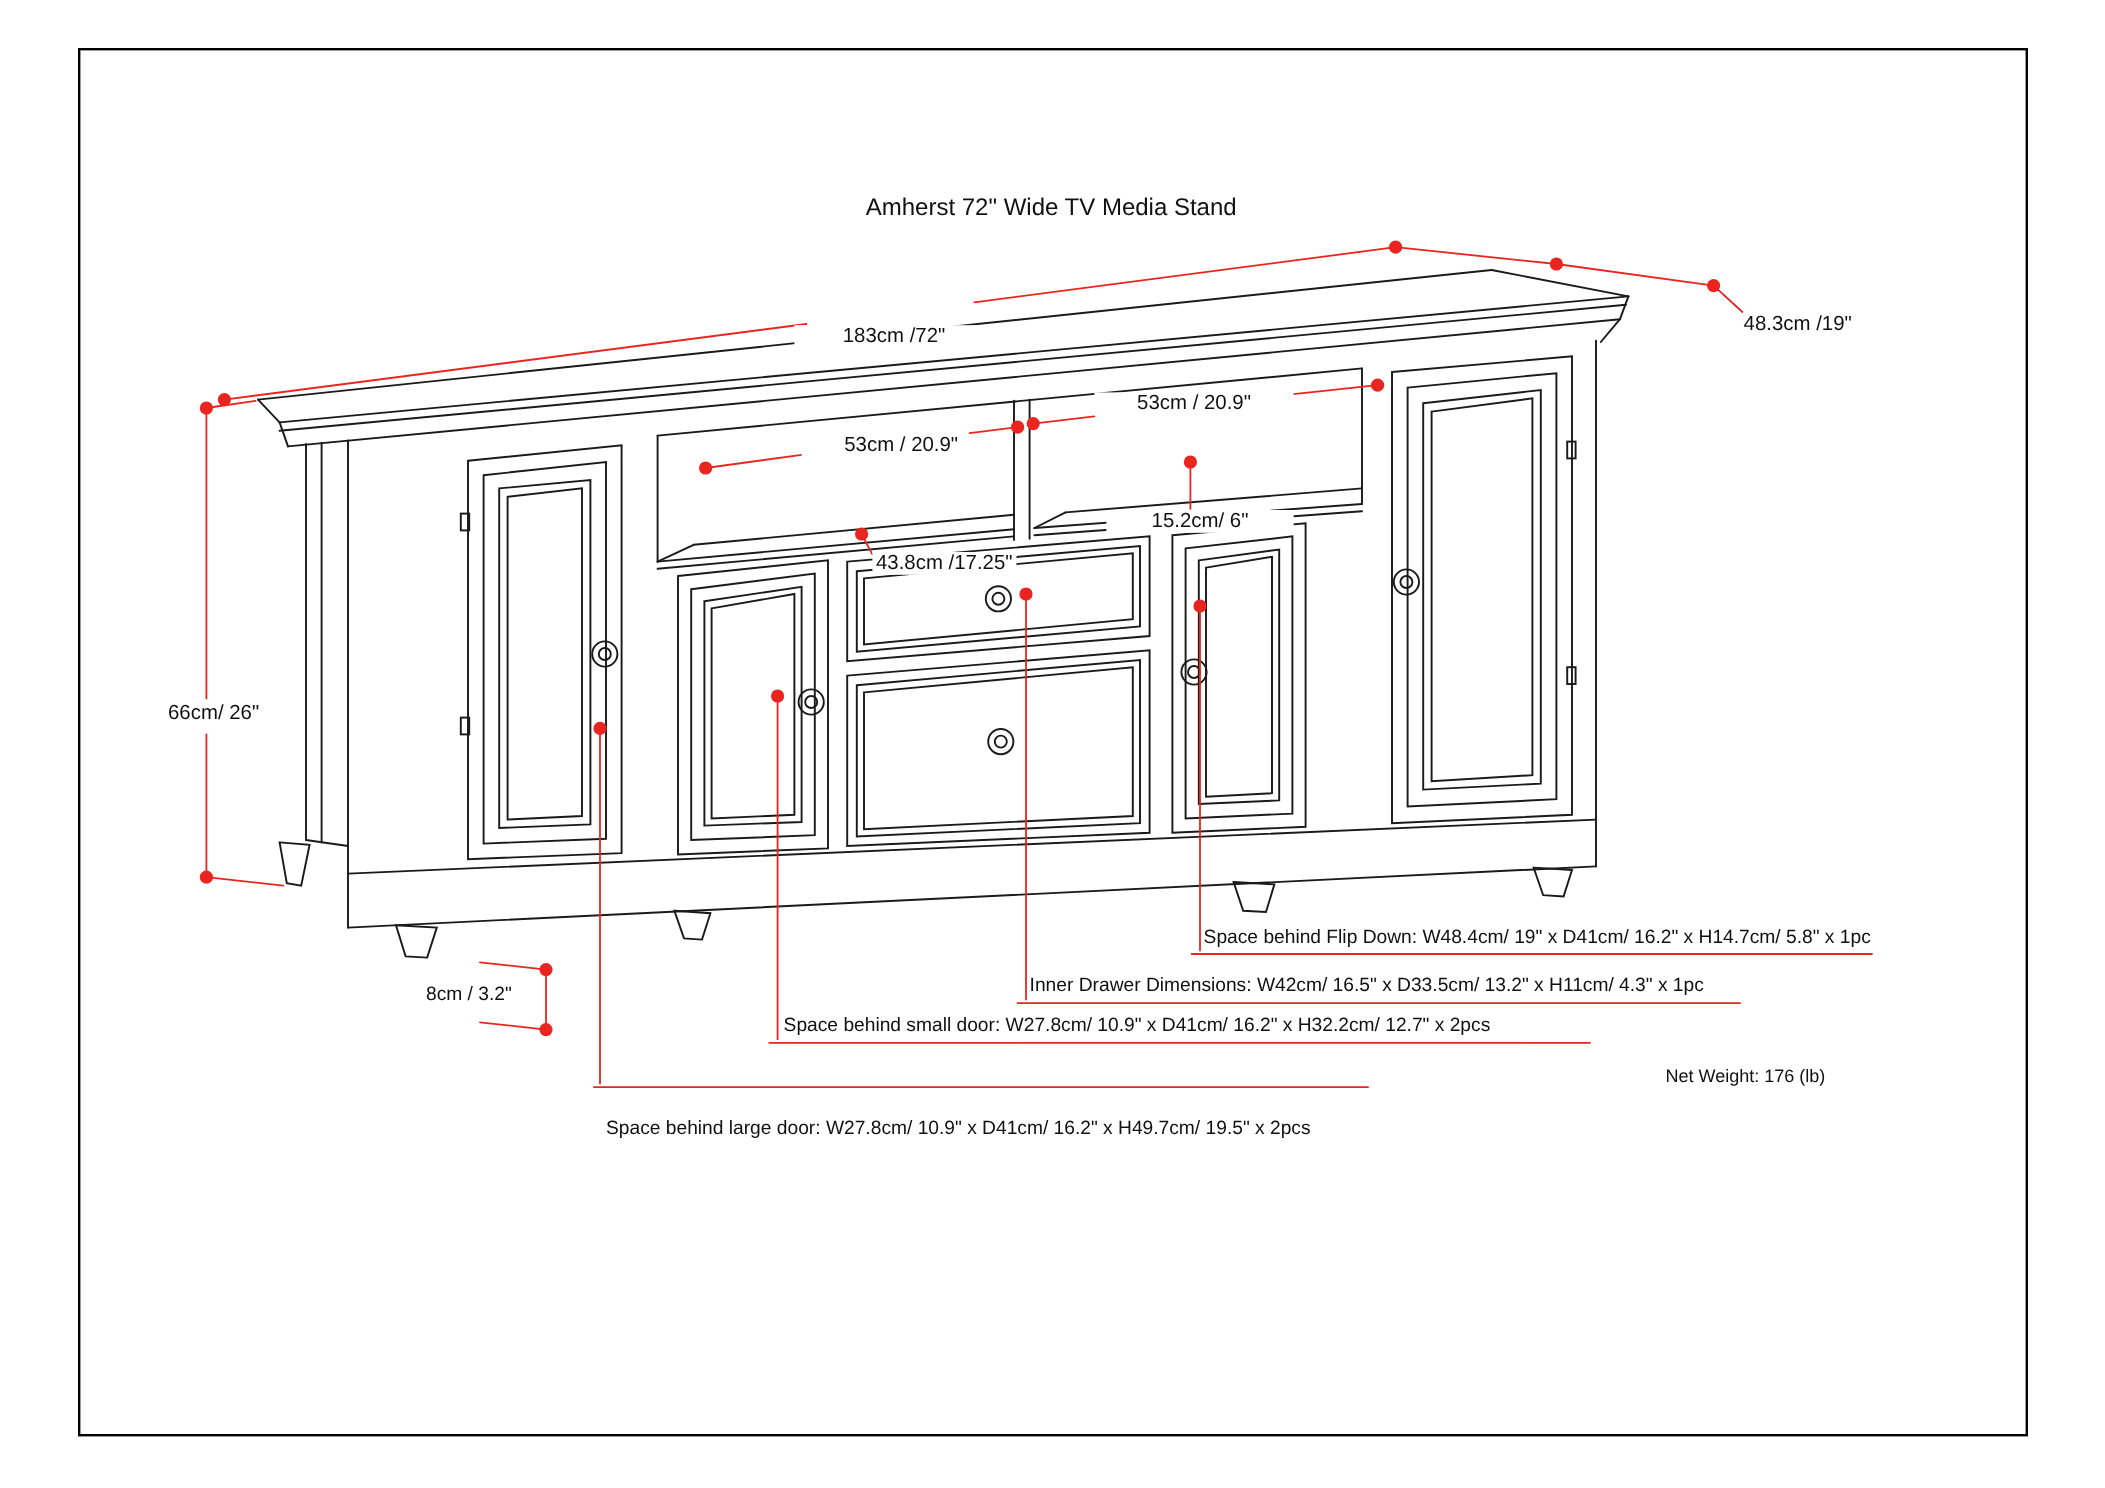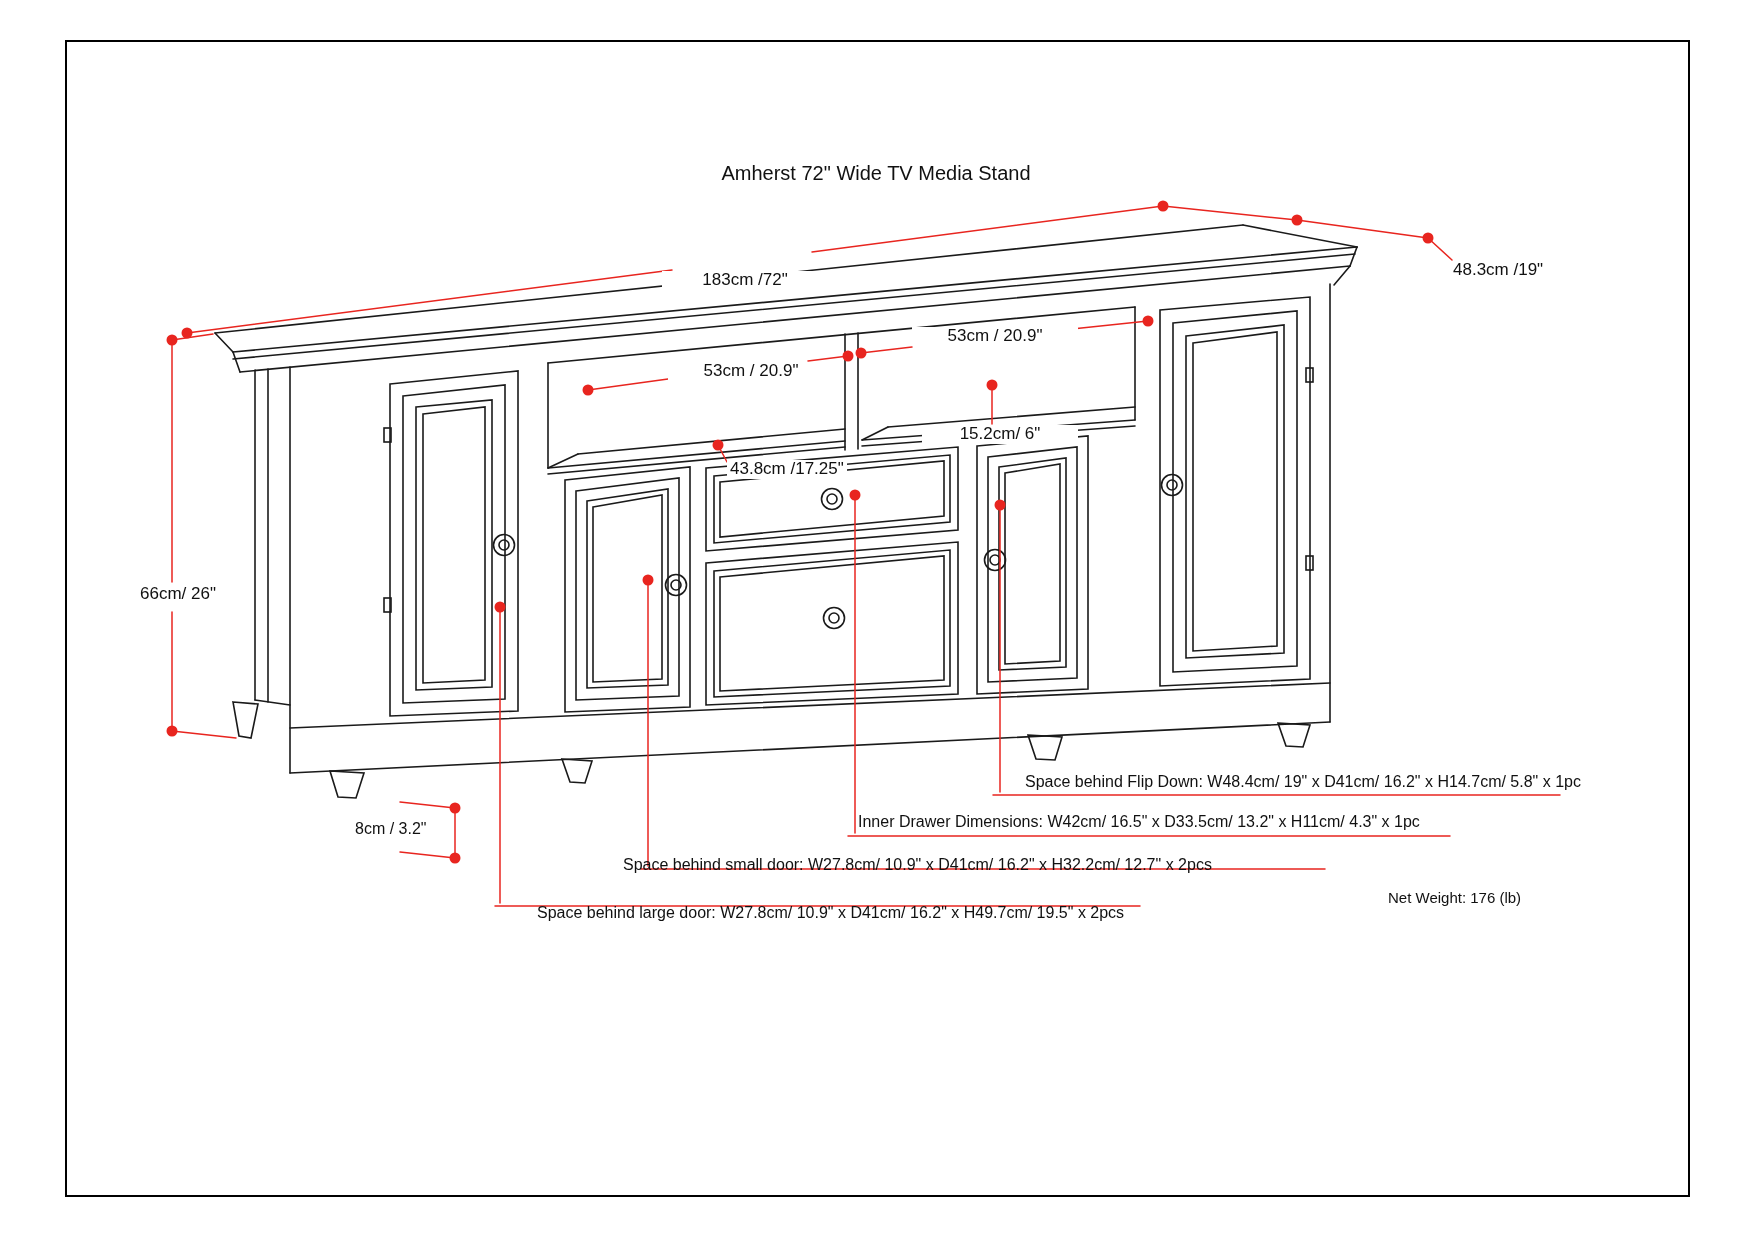--- a/index.html
+++ b/index.html
@@ -12,24 +12,24 @@
   .ctr{text-align:center;}
   #title{left:626px;top:162px;width:500px;text-align:center;font-size:20px;}
   #d183{left:662px;top:271px;width:160px;}
   #d483{left:1450px;top:261px;}
   #d66{left:130px;top:585px;width:90px;}
   #d53low{left:668px;top:362px;width:160px;}
   #d53up{left:912px;top:327px;width:160px;}
   #d152{left:922px;top:425px;width:150px;}
   #d438{left:727px;top:460px;}
   #d8{left:352px;top:820px;font-size:16px;}
-  #nflip{left:1003px;top:773px;margin-left:22px;}
+  #nflip{left:1003px;top:773px;}
   #ninner{left:858px;top:813px;}
-  #nsmall{left:623px;top:846px;margin-top:10px;}
-  #nlarge{left:505px;top:904px;margin-left:32px;}
+  #nsmall{left:653px;top:846px;}
+  #nlarge{left:505px;top:932px;}
   #nweight{left:1388px;top:890px;font-size:15px;}
   svg{position:absolute;left:0;top:0;}
 </style>
 </head>
 <body>
 
 <div id="page">
   <div id="frame"></div>
 
   <svg width="1754" height="1240" viewBox="0 0 1754 1240">

